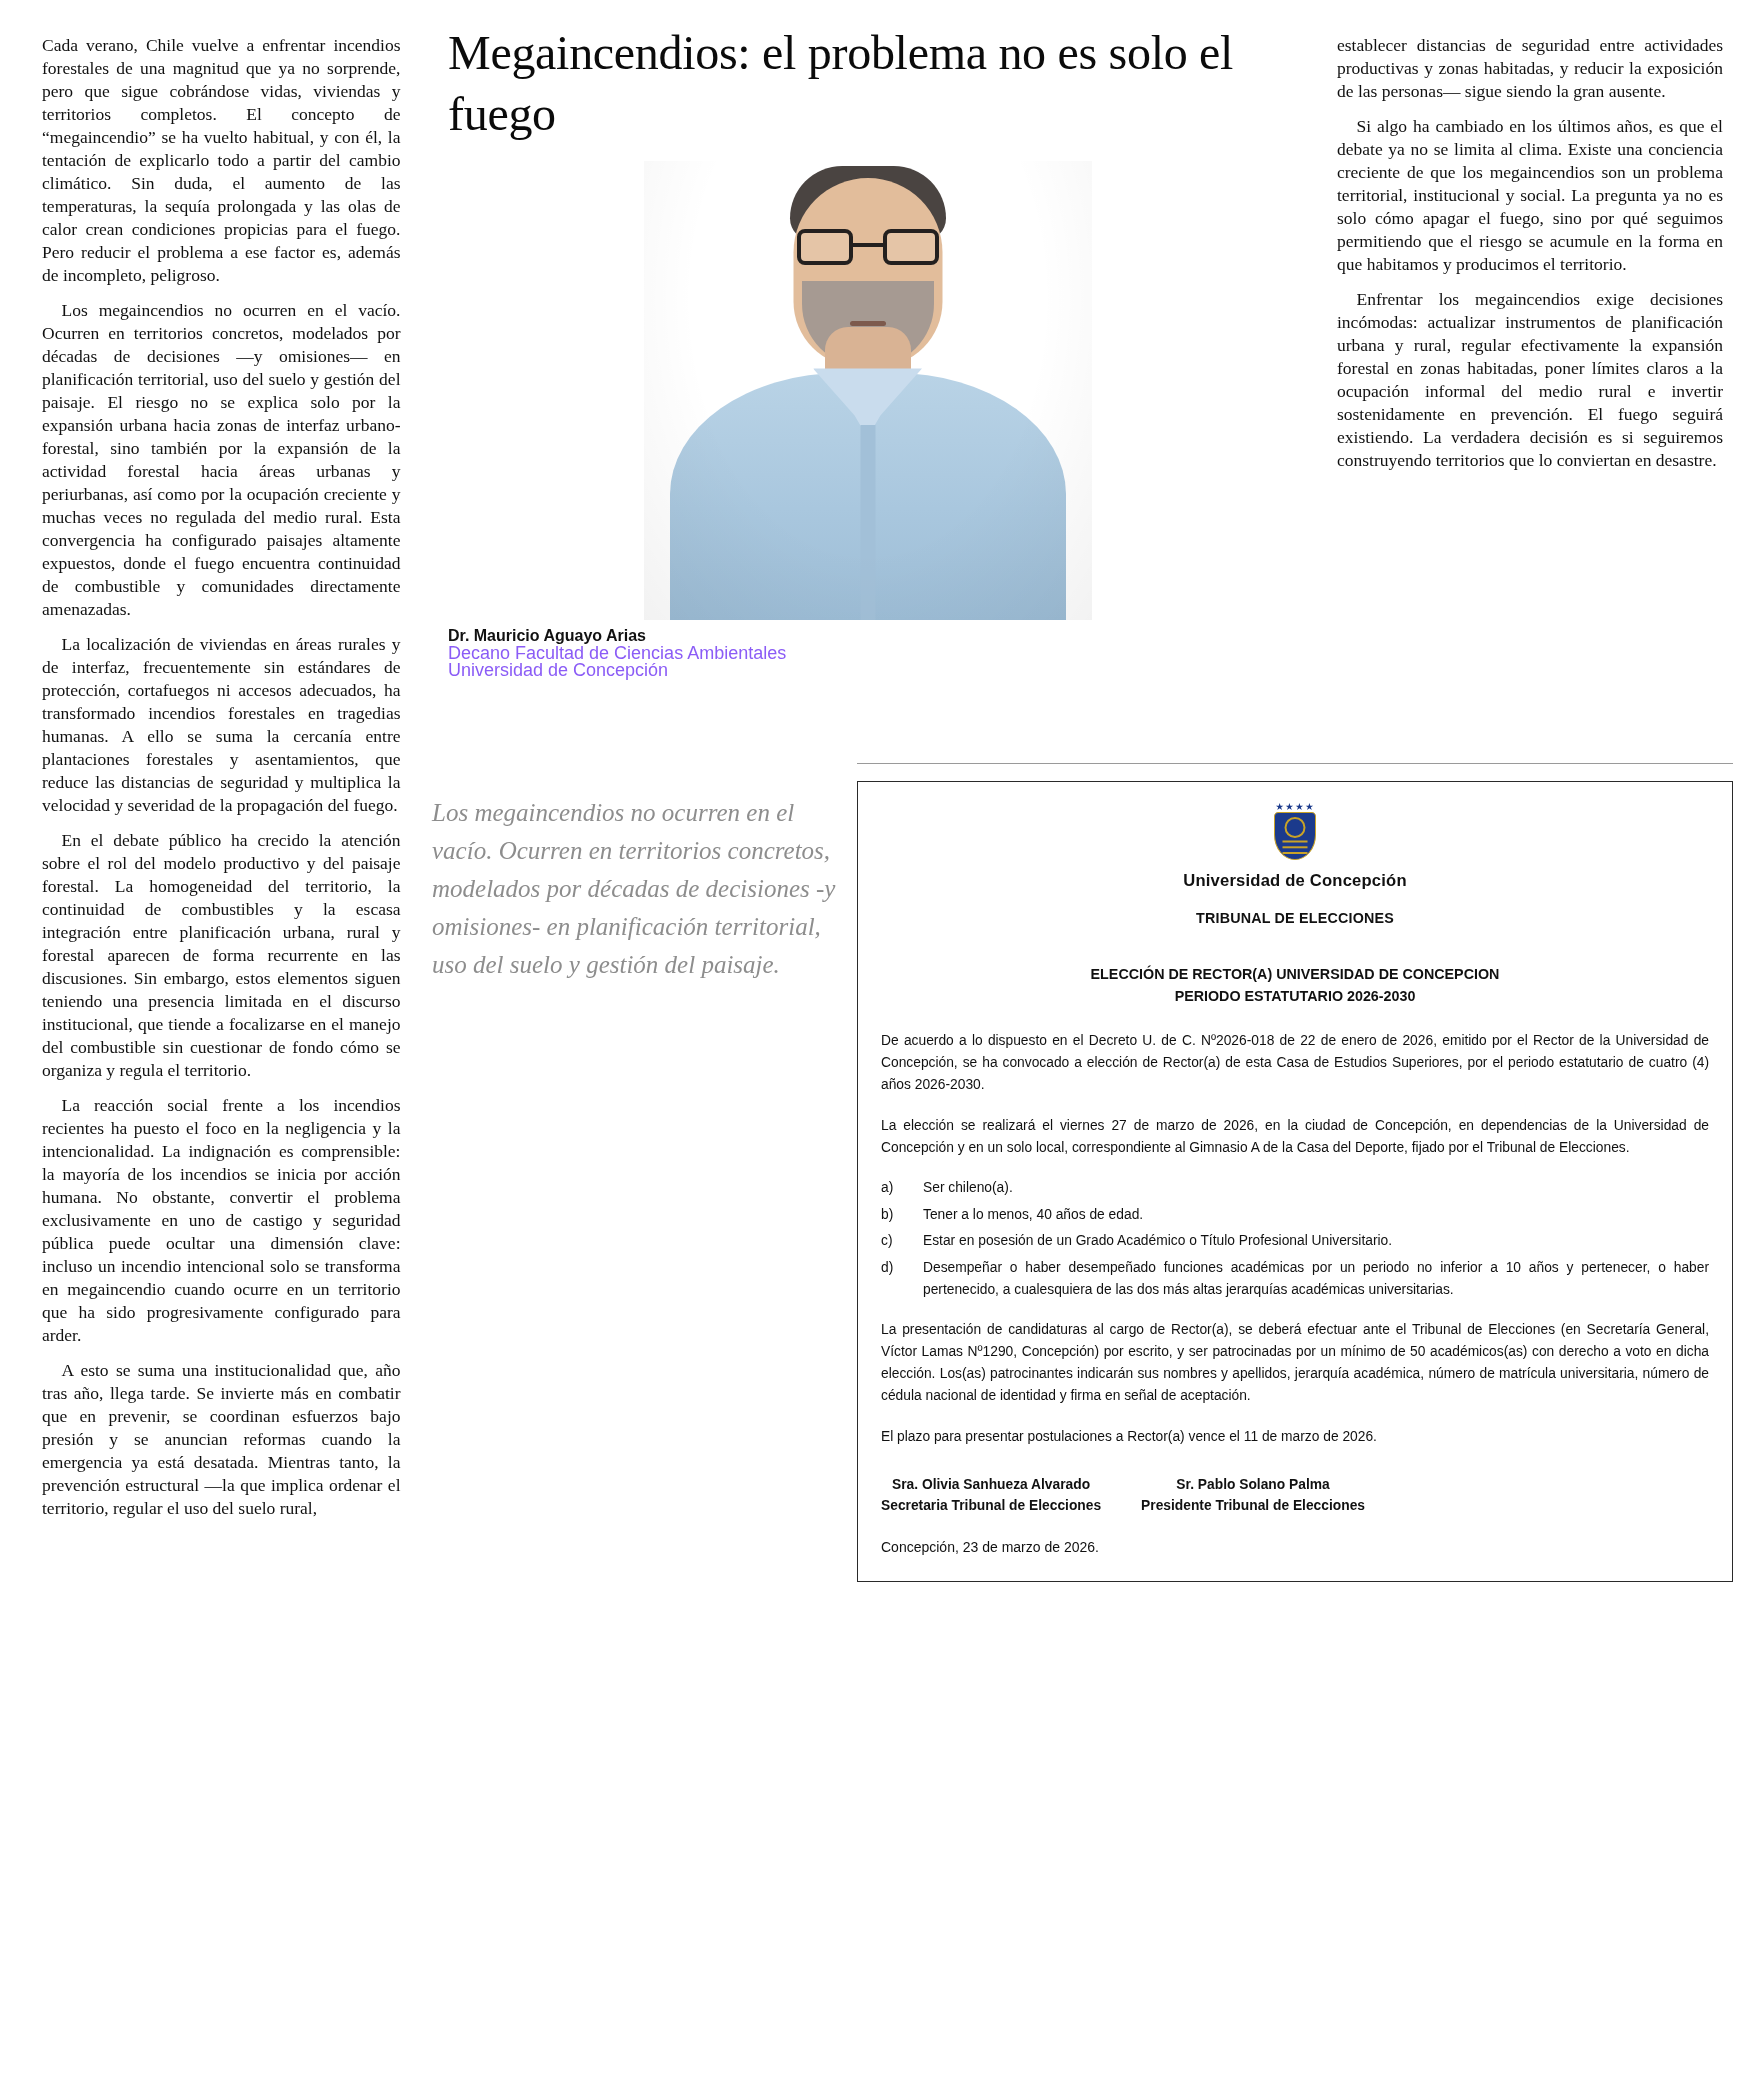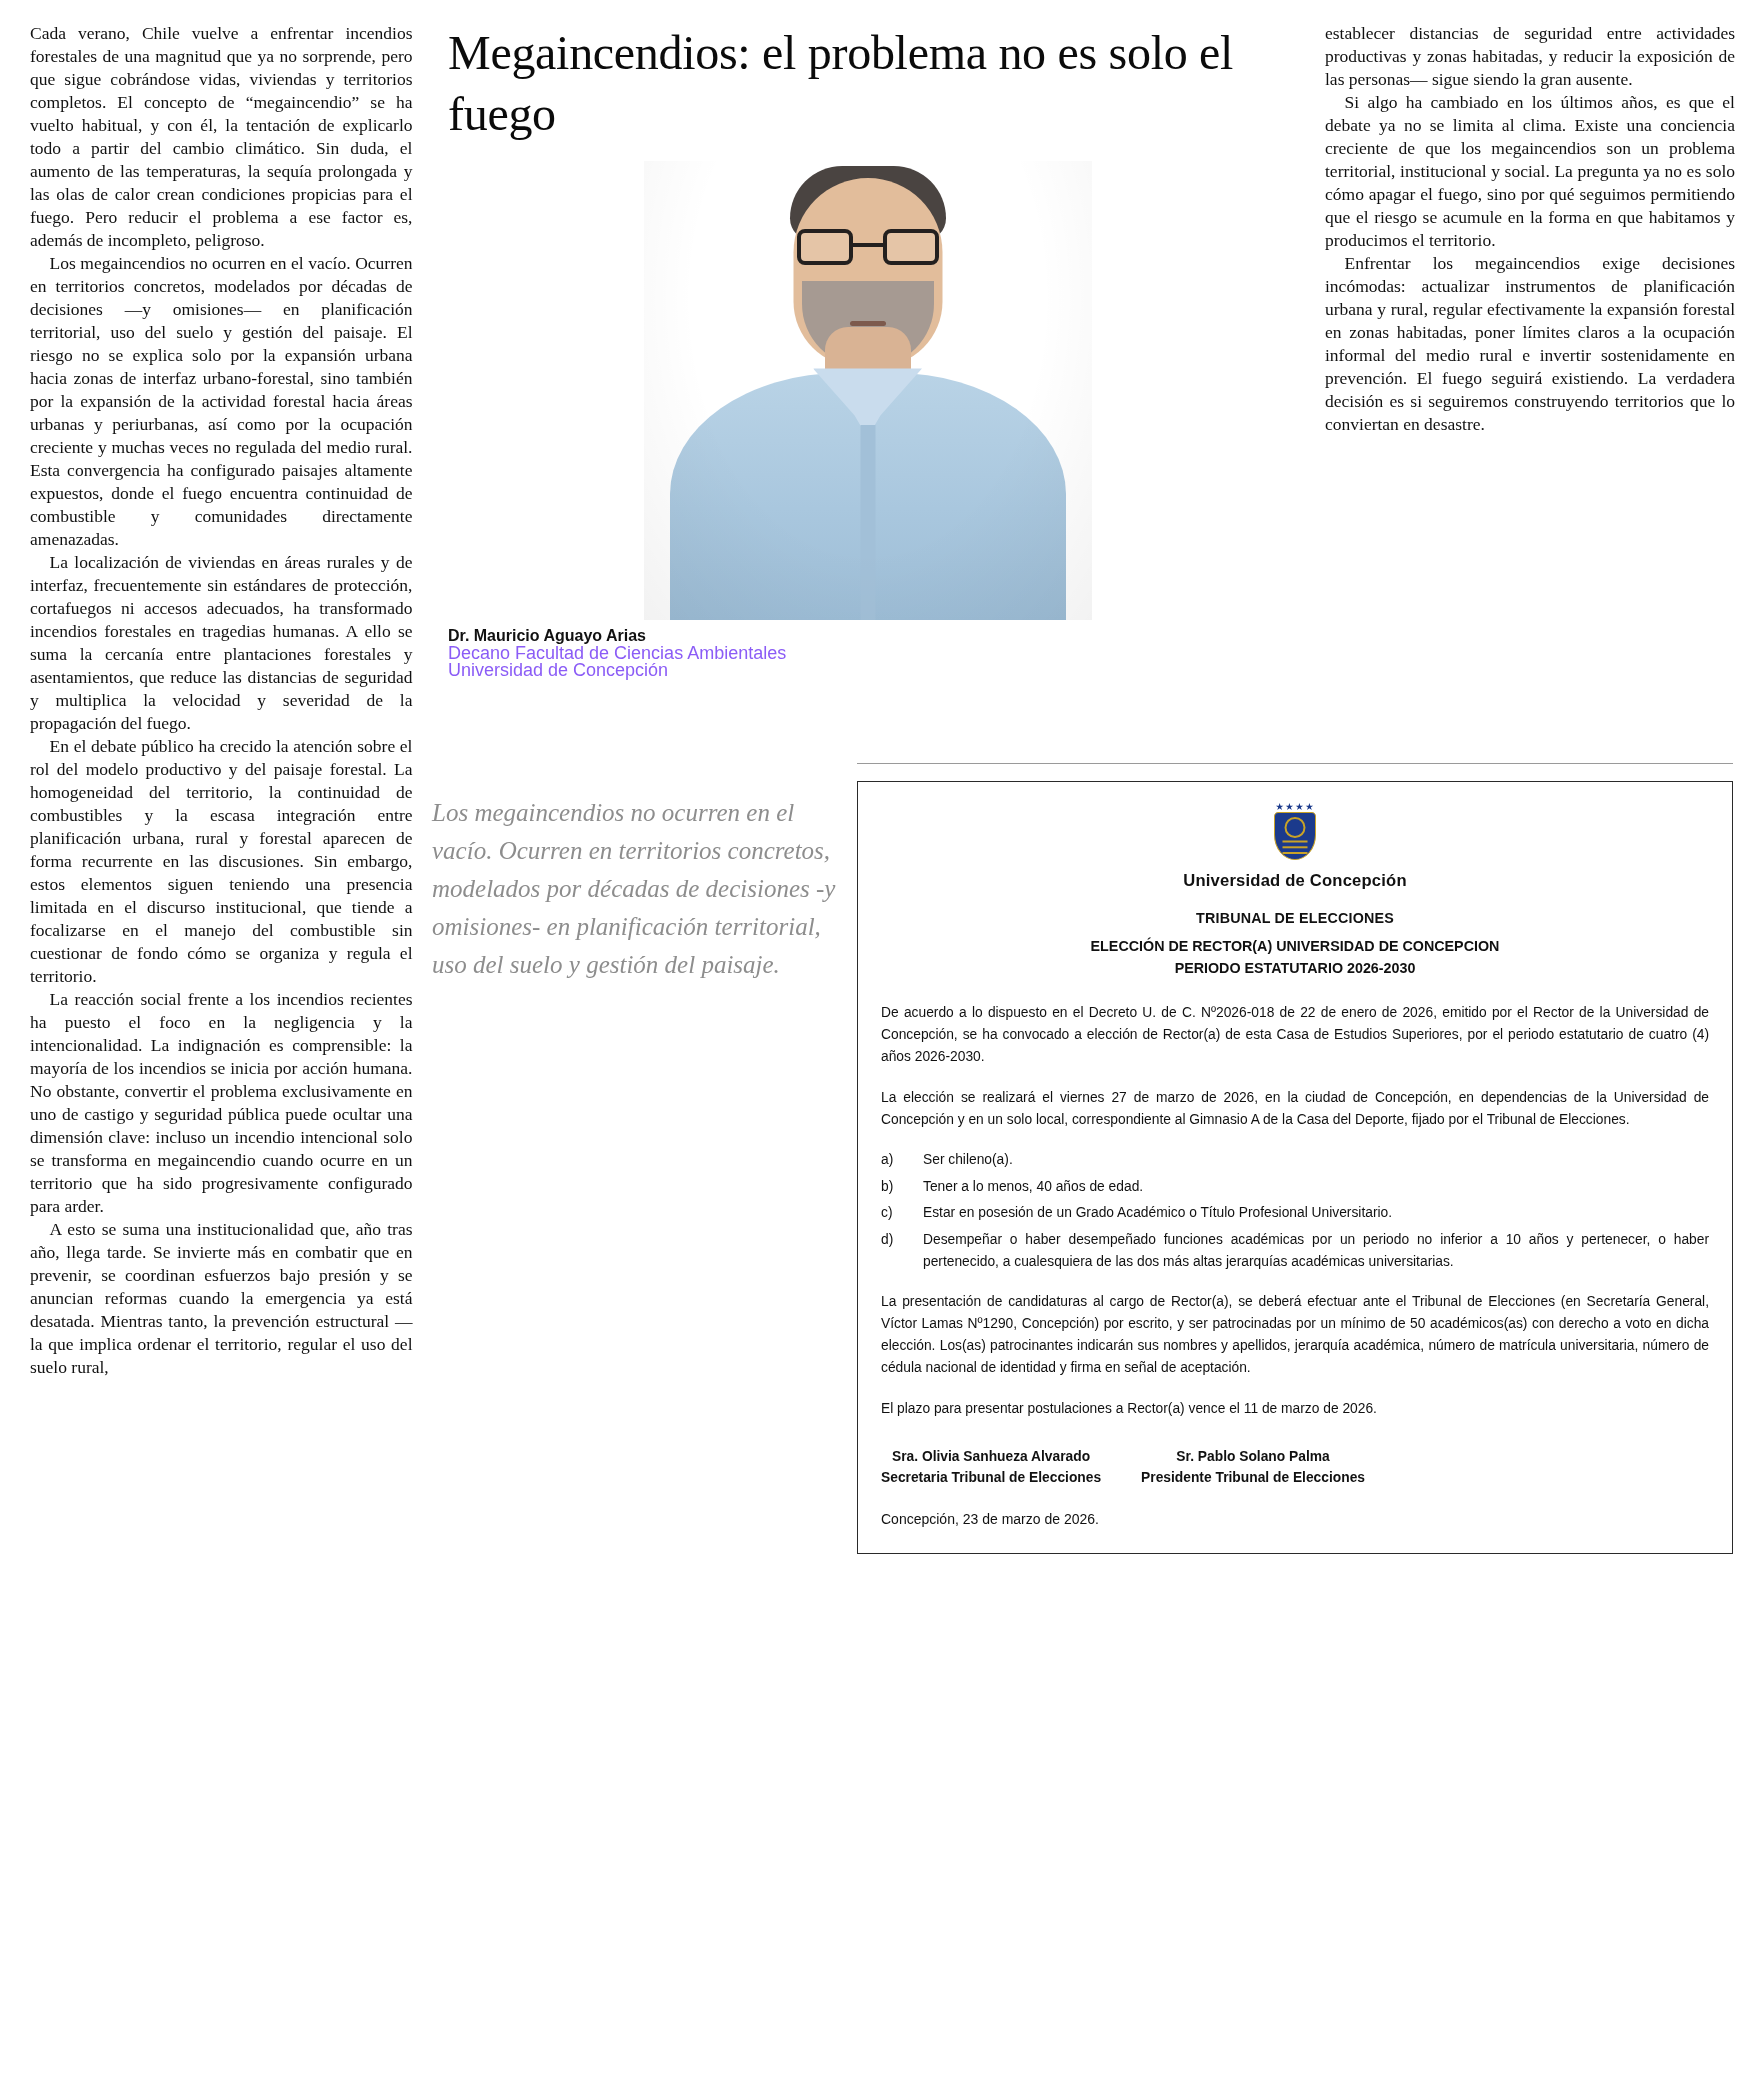--- a/index.html
+++ b/index.html
@@ -54,21 +54,21 @@
   .body-text {
     font-family: "Liberation Serif", serif;
     font-size: 17.5px;
     line-height: 23px;
     text-align: justify;
     text-justify: inter-word;
     hyphens: auto;
     color: #111;
   }
   .body-text p {
-    margin: 0;
+    margin: 12px;
     text-indent: 19.5px;
   }
   .body-text p.first {
     text-indent: 0;
   }
 
   
   .headline {
     font-family: "Liberation Serif", serif;
     font-size: 48px;
@@ -339,21 +339,21 @@
     text-align: center;
     font-size: 16.6px;
     font-weight: bold;
     margin: 9.2px 0 19.5px 0;
     letter-spacing: 0.2px;
   }
   .notice-tribunal {
     text-align: center;
     font-size: 14.3px;
     font-weight: bold;
-    margin-bottom: 9px;
+    margin-bottom: 37px;
     letter-spacing: 0.2px;
   }
   .notice-title {
     text-align: center;
     font-size: 14.3px;
     font-weight: bold;
     line-height: 22px;
     margin-bottom: 23px;
   }
   .notice p {

